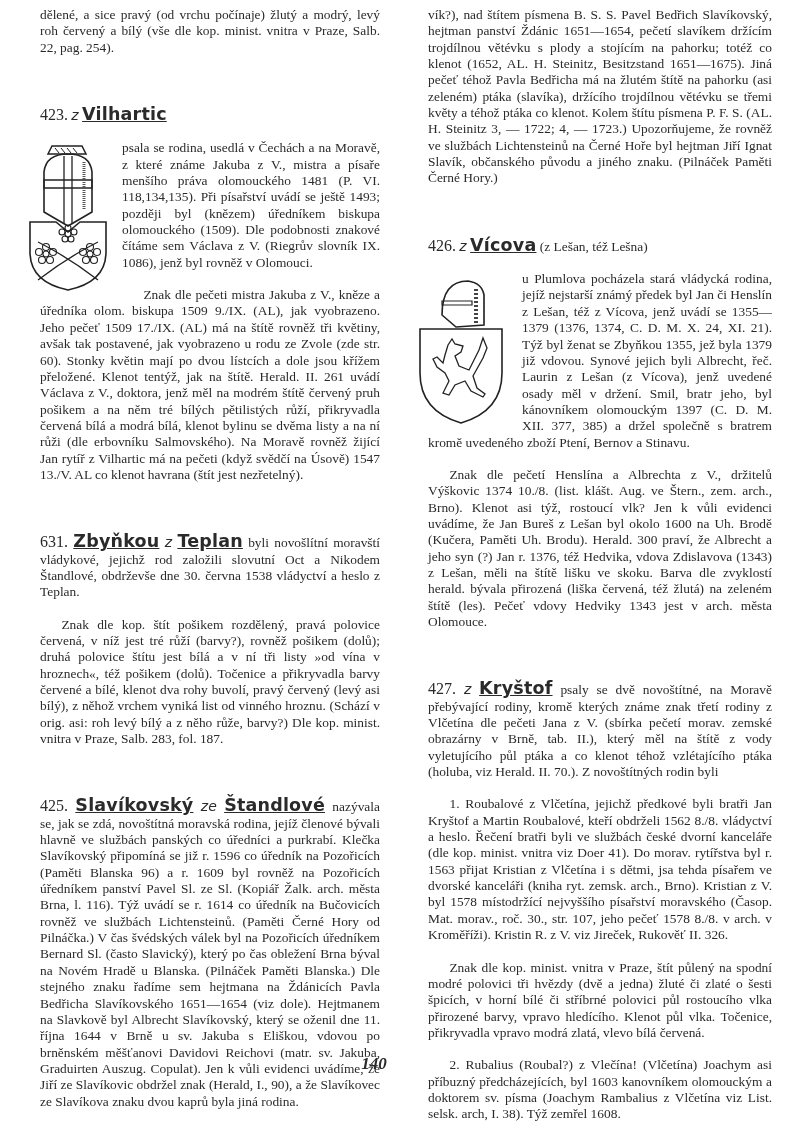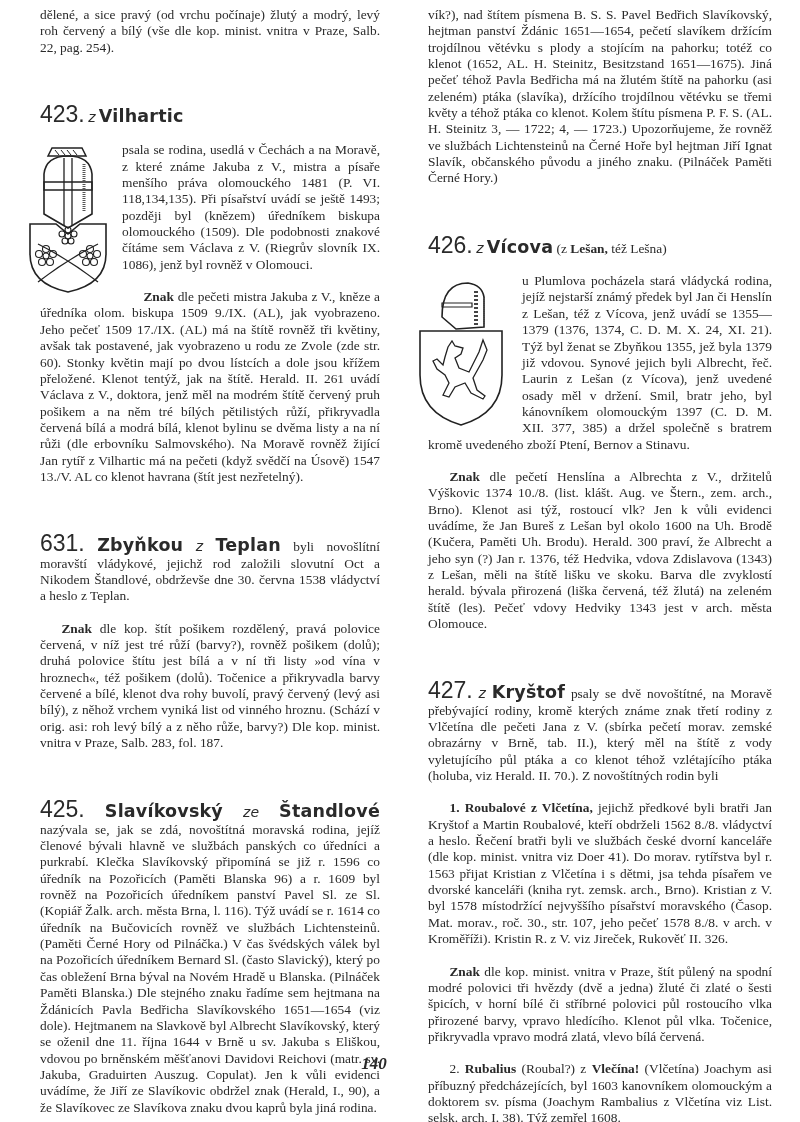--- a/index.html
+++ b/index.html
@@ -6,24 +6,24 @@
   body { width: 800px; height: 1122px; position: relative; overflow: hidden;
          font-family: "Liberation Serif", "DejaVu Serif", serif; color: #2a2a2a; }
   .col { position: absolute; top: 3px; width: 372px; font-size: 13.4px; line-height: 16.35px;
          text-align: justify; }
   .col-left { left: 24px; }
   .col-right { left: 412px; width: 376px; }
   p { margin: 16px; }
   .indent { text-indent: 1.6em; }
   .gap-lg { height: 18px; }
   .head { font-size: 13.4px; }
-  .num { font-family: Liberation Sans, sans-serif; font-size: 23px; }
+  .num { font-family: Liberation Serif, serif; font-size: 16px; }
   .z { font-family: "DejaVu Sans", sans-serif; font-size: 14px; font-style: italic; }
-  .name { font-family: "DejaVu Sans", sans-serif; font-weight: bold; font-size: 17.5px; letter-spacing: 0.2px; }
-  b { font-weight: bold; }
+  .name { font-family: "DejaVu Sans", sans-serif; font-weight: bold; font-size: 17.5px; letter-spacing: 0.2px; text-decoration: underline; }
+  b { font-weight: normal; }
   .coa { float: left; margin: 2px 10px 2px 0; }
   .coa svg { display: block; }
   .page-number { position: absolute; left: 0; width: 748px; top: 1054px; text-align: center;
                  font-style: italic; font-weight: bold; font-size: 17px; color: #2a2a2a; }
 </style>
 </head>
 <body>
 
 <div class="col col-left">
   <p class="intro" style="margin-top:4px">dělené, a sice pravý (od vrchu počínaje) žlutý a modrý, levý roh červený a bílý (vše dle kop. minist. vnitra v Praze, Salb. 22, pag. 254).</p>

